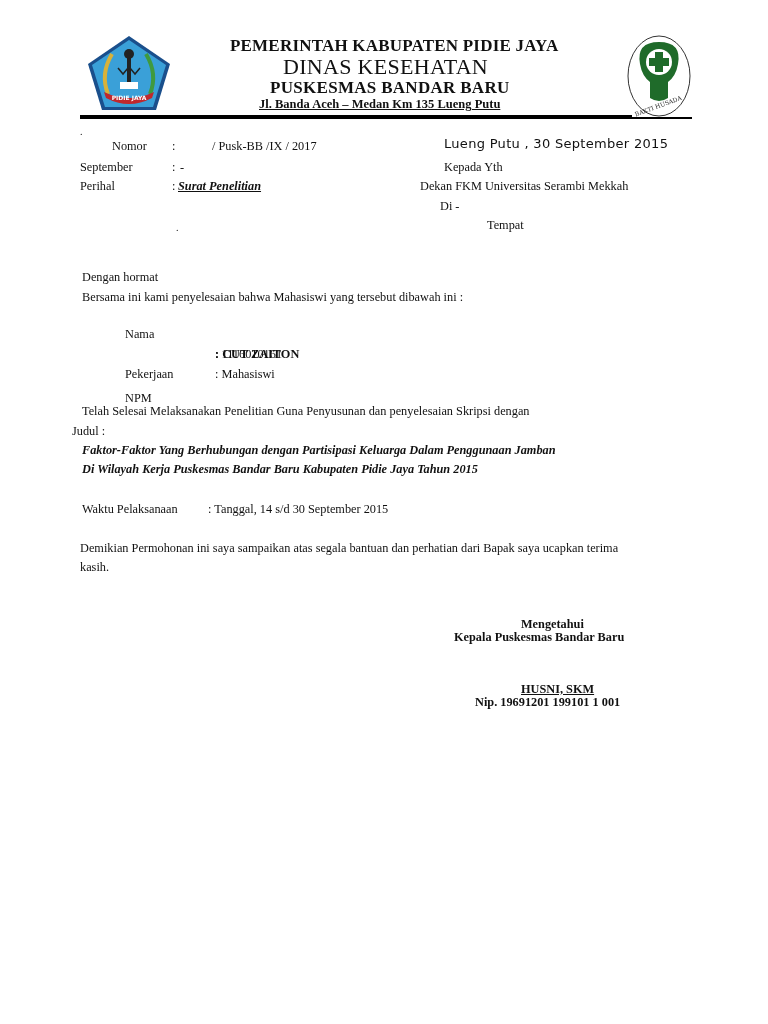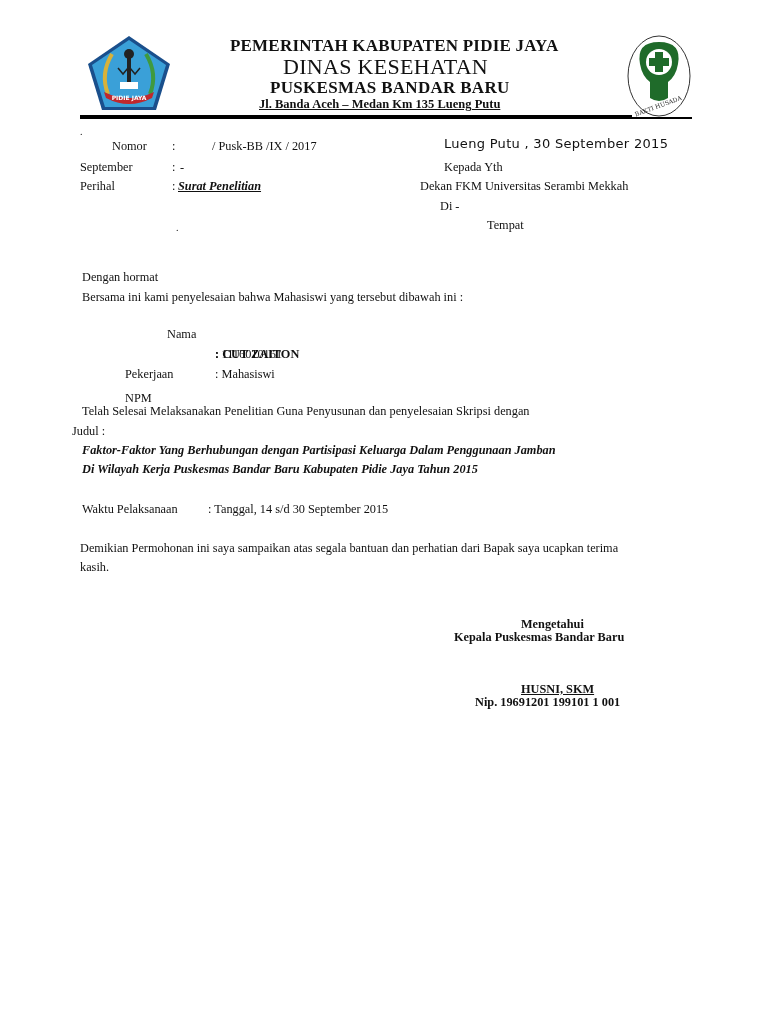--- a/index.html
+++ b/index.html
@@ -83,21 +83,21 @@
 <div class="abs date-line">Lueng Putu , 30 September 2015</div>
 <div class="abs body-text" style="left:444px; top:160px;">Kepada Yth</div>
 <div class="abs body-text" style="left:420px; top:179px;">Dekan FKM Universitas Serambi Mekkah</div>
 <div class="abs body-text" style="left:440px; top:199px;">Di -</div>
 <div class="abs body-text" style="left:487px; top:218px;">Tempat</div>
 
 <div class="abs body-text" style="left:82px; top:270px;">Dengan hormat</div>
 <div class="abs body-text" style="left:82px; top:290px;">Bersama ini kami penyelesaian bahwa Mahasiswi yang tersebut dibawah ini :</div>
 
 <div>
-  <div class="abs body-text" style="left:125px; top:327px;margin-left:42px;">Nama</div>
+  <div class="abs body-text" style="left:125px; top:327px;">Nama</div>
   <div class="abs body-text bold" style="left:215px; top:327px;margin-top:20px;">: CUT ZAITON</div>
   <div class="abs body-text" style="left:125px; top:347px;margin-top:44px;">NPM</div>
   <div class="abs body-text" style="left:215px; top:347px;">: 1116010161</div>
   <div class="abs body-text" style="left:125px; top:367px;">Pekerjaan</div>
   <div class="abs body-text" style="left:215px; top:367px;">: Mahasiswi</div>
 </div>
 
 <div class="abs body-text" style="left:82px; top:404px;">Telah Selesai Melaksanakan Penelitian Guna Penyusunan dan penyelesaian Skripsi dengan</div>
 <div class="abs body-text" style="left:72px; top:424px;">Judul :</div>
 <div class="abs body-text bi" style="left:82px; top:443px;">Faktor-Faktor Yang Berhubungan dengan Partisipasi Keluarga Dalam Penggunaan Jamban</div>

